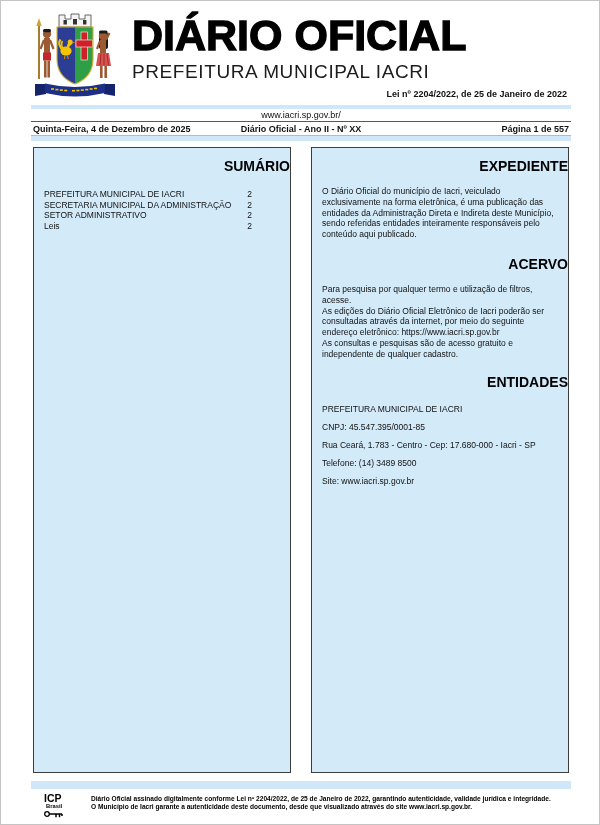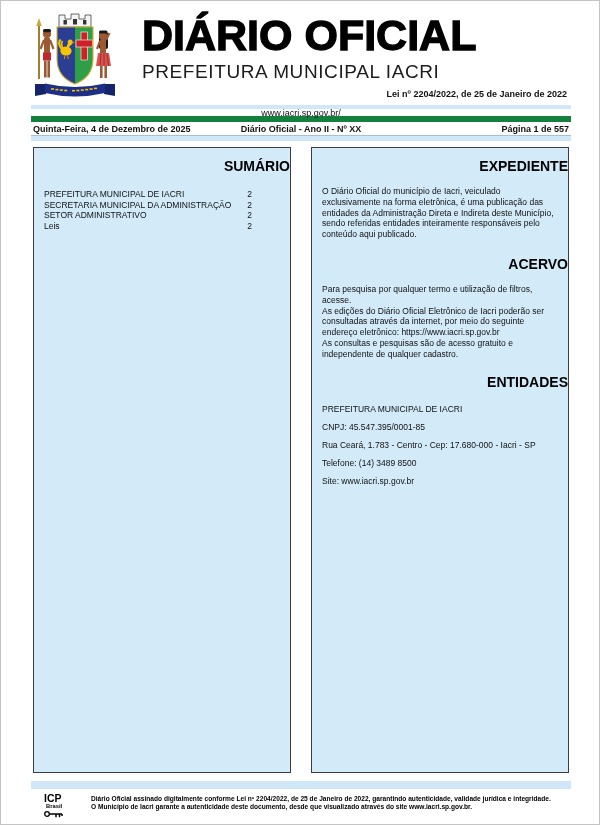--- a/index.html
+++ b/index.html
@@ -5,35 +5,35 @@
   * { margin:0; padding:0; box-sizing:border-box; }
   html,body { background:#eee; }
   body { font-family:"Liberation Sans", sans-serif; color:#111; }
   .page {
     position:relative; width:600px; height:825px; background:#fff;
     border:1px solid #c4c4c4; overflow:hidden;
   }
 
   
   .crest { position:absolute; left:30px; top:8px; width:88px; height:92px; }
-  .masthead { position:absolute; left:141px; top:12px; width:430px; }
+  .masthead { position:absolute; left:131px; top:12px; width:430px; }
   .gazette-title {
     font-size:43px; font-weight:bold; letter-spacing:0px; color:#000;
     -webkit-text-stroke:1.3px #000; line-height:1.05; white-space:nowrap;
   }
   .gazette-subtitle { font-size:19px; color:#1c1c1c; letter-spacing:0.6px; margin-top:3px; white-space:nowrap; }
   .law-ref { position:absolute; top:88px; right:32px; font-size:9px; color:#111;font-weight:bold; }
 
   
   .infobar { position:absolute; left:30px; top:104px; width:540px; }
   .band { background:#cfe7f8; }
   .band1 { height:4px; }
   .url-row {
     height:13px; display:flex; justify-content:center; align-items:center;
-    border-bottom:6px solid #15803d; font-size:9px;
+    border-bottom:1px solid #15803d; font-size:9px;
   }
   .meta-row {
     position:relative; height:13px; display:flex; align-items:center;
     font-size:9px;
     font-weight:bold;
   }
   .meta-row .left { position:absolute; left:2px; }
   .meta-row .center { width:100%; text-align:center; }
   .meta-row .right { position:absolute; right:2px; }
   .band2 { height:6px; border-top:1px solid #a8bfd2; }

